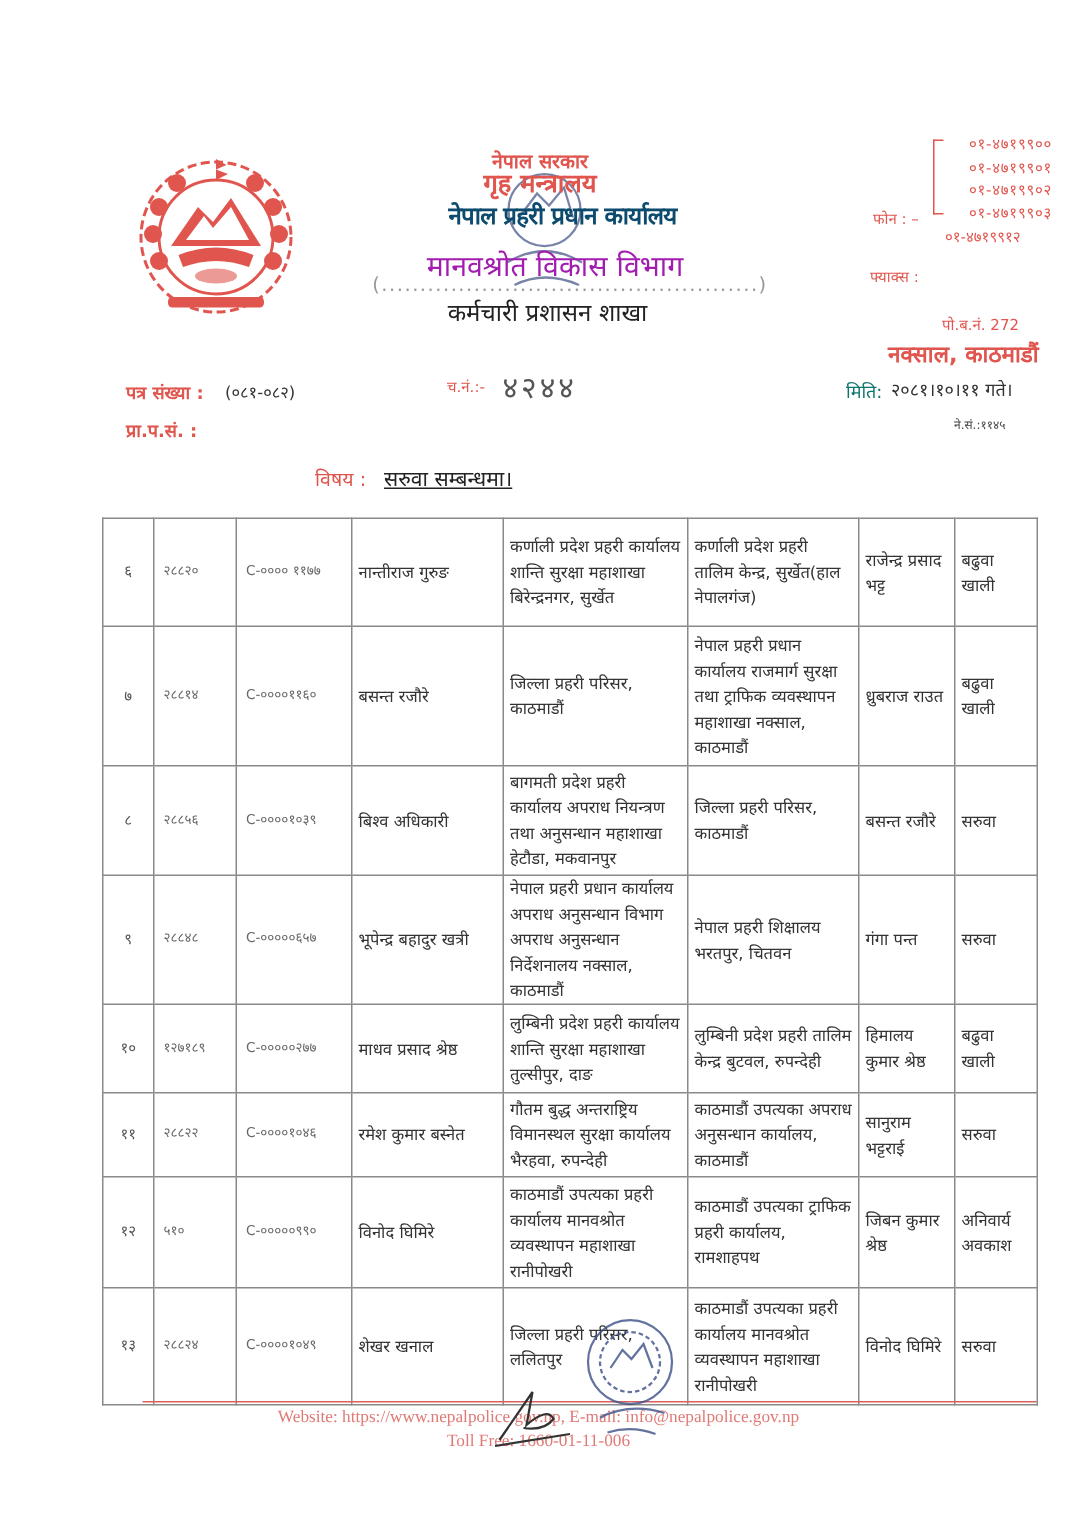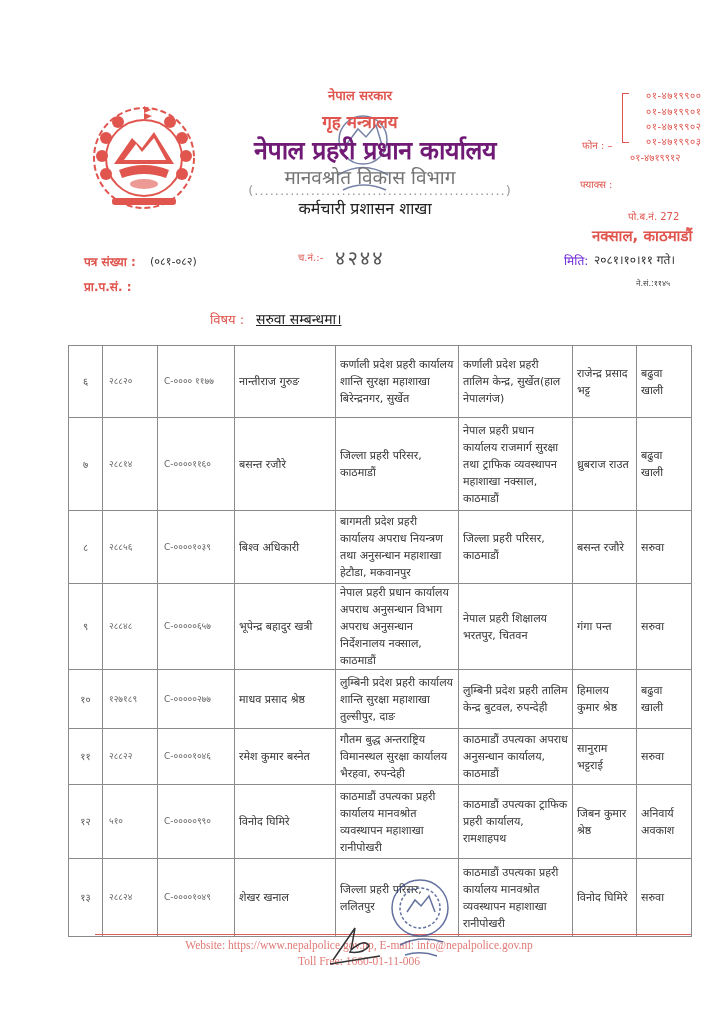--- a/index.html
+++ b/index.html
@@ -7,35 +7,35 @@
     width: 718px; height: 1024px; background: #ffffff; position: relative; overflow: hidden;
     font-family: "DejaVu Sans", "Liberation Sans", sans-serif; color: #3a3a3a;
   }
   .abs { position: absolute; }
 
   
   #emblem { left: 84px; top: 98px; width: 120px; height: 118px; }
 
   
   .gov { left: 0; width: 718px; text-align: center; }
-  #h-govt { top: 86px; font-size: 13px; font-weight: bold; color: #e0564f; left: 260px; width: 200px; }
+  #h-govt { top: 98px; font-size: 13px; font-weight: bold; color: #e0564f; left: 260px; width: 200px; }
   #h-ministry { top: 110px; font-size: 17px; font-weight: bold; color: #e0564f; left: 260px; width: 200px; }
-  #h-office { top: 132px; font-size: 25px; font-weight: bold; color: #701a75; left: 205px; width: 340px; letter-spacing: -0.5px; }
-  #h-dept { top: 164px; font-size: 19px; color: #737373; left: 220px; width: 300px; }
+  #h-office { top: 132px; font-size: 16px; font-weight: bold; color: #0c4a6e; left: 205px; width: 340px; letter-spacing: -0.5px; }
+  #h-dept { top: 164px; font-size: 19px; color: #a21caf; left: 220px; width: 300px; }
   #h-dots { top: 183px; font-size: 13px; color: #999; left: 225px; width: 310px; letter-spacing: 1px; }
   #h-branch { top: 197px; font-size: 16px; color: #222; left: 245px; width: 240px; }
   #phone-label { left: 582px; top: 138px; font-size: 10px; color: #e0564f; }
   #phone-bracket { left: 622px; top: 93px; width: 6px; height: 48px; border-left: 1px solid #e0564f; border-top: 1px solid #e0564f; border-bottom: 1px solid #e0564f; }
   .phone-num { left: 630px; font-size: 10px; color: #e0564f; letter-spacing: 0.5px; margin-left: 16px; }
   #fax-label { left: 580px; top: 150px; font-size: 10px; color: #e0564f; margin-top: 27px; }
   #fax-num { left: 630px; top: 150px; font-size: 10px; color: #e0564f; }
 
   #po-box { left: 628px; top: 209px; font-size: 10px; color: #e0564f; }
   #address { left: 592px; top: 225px; font-size: 15px; font-weight: bold; color: #e0564f; }
-  #date-label { left: 564px; top: 252px; font-size: 12px; color: #6d28d9; }
+  #date-label { left: 564px; top: 252px; font-size: 12px; color: #0f766e; }
   #date-value { left: 594px; top: 251px; font-size: 12px; color: #333; }
   #nepal-sambat { left: 636px; top: 277px; font-size: 8px; color: #444; }
 
   #ref-label { left: 84px; top: 253px; font-size: 12px; color: #e0564f; font-weight: bold; }
   #ref-value { left: 150px; top: 253px; font-size: 11px; color: #333; }
   #chalani-label { left: 298px; top: 250px; font-size: 10px; color: #e0564f; text-align: center; }
   #chalani-value { left: 335px; top: 244px; font-size: 20px; color: #555; font-family: "DejaVu Serif", serif; letter-spacing: 2px; }
   #prapas-label { left: 84px; top: 278px; font-size: 12px; color: #e0564f; font-weight: bold; }
 
   #subject-label { left: 210px; top: 310px; font-size: 13px; color: #e0564f; }

